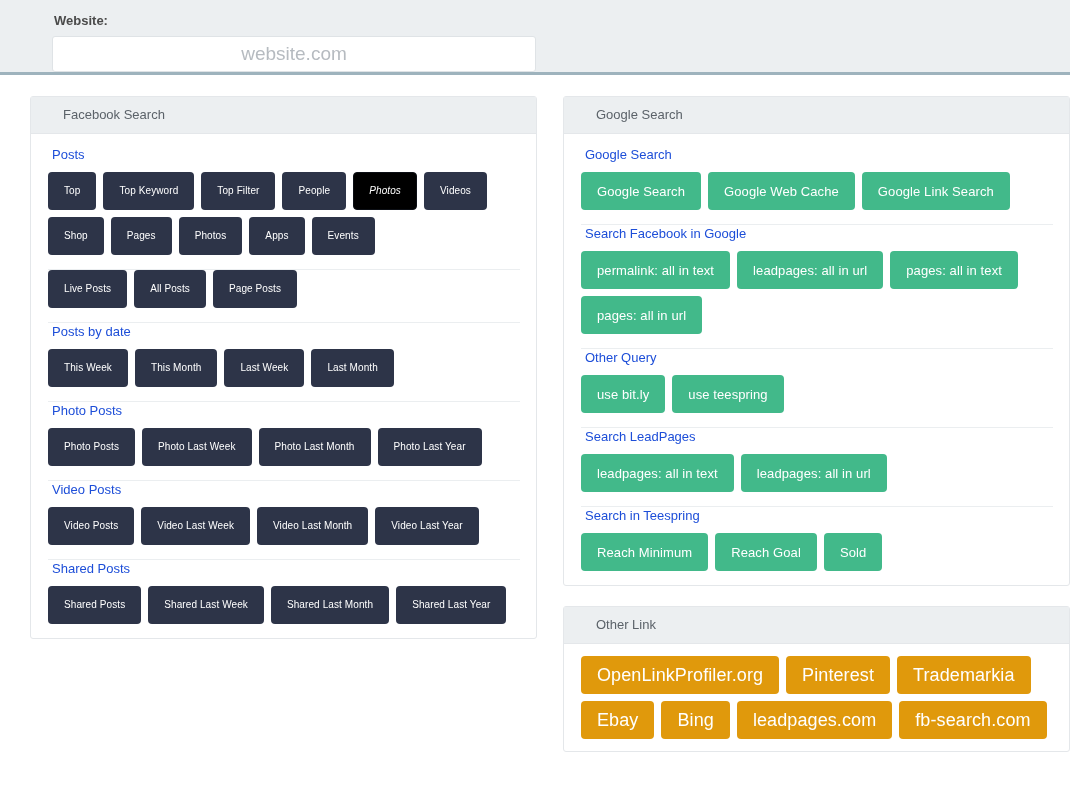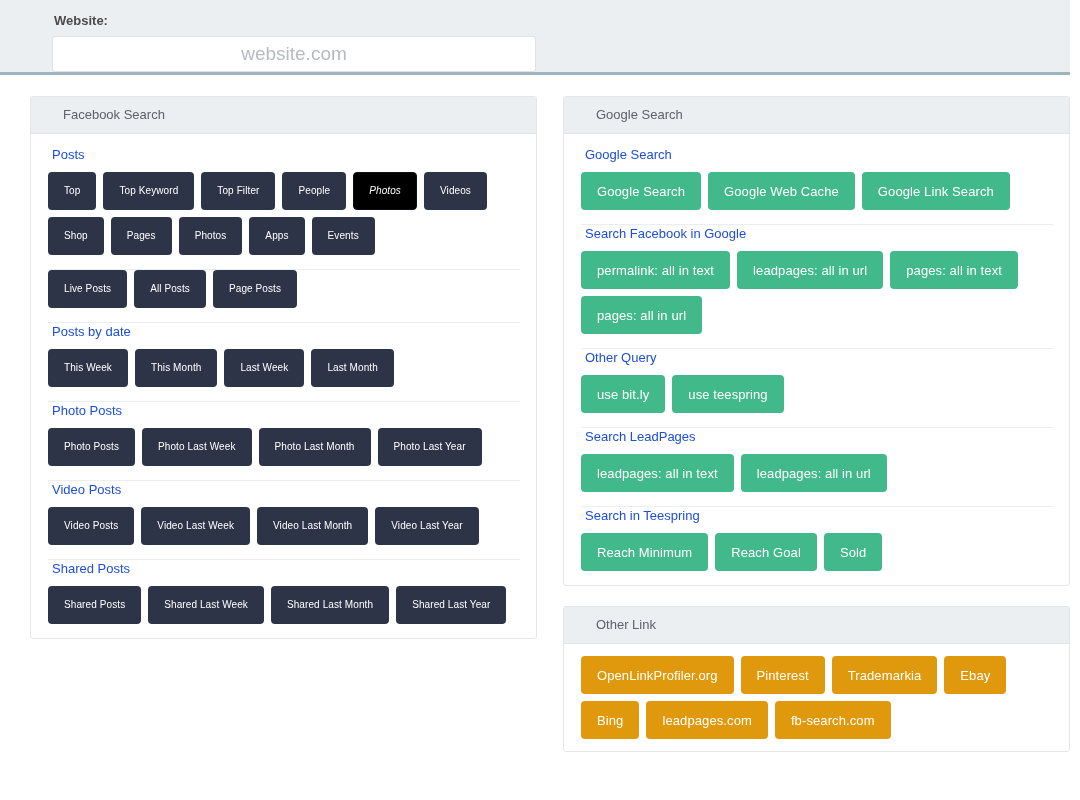--- a/index.html
+++ b/index.html
@@ -98,21 +98,21 @@
     border: 1px solid transparent;
     color: #ffffff;
     cursor: pointer;
     font-family: "Liberation Sans", sans-serif;
     white-space: nowrap;
     letter-spacing: 0.1px;
   }
   .btn-dark  { background: #2d3448; }
   .btn-dark.active { background: #000000; border-color: #0c0f15; font-style: italic; }
   .btn-green { background: #42b98a; font-size: 13px; }
-  .btn-orange{ background: #e0990c; font-size: 13px; }
+  .btn-orange{ background: #e0990c; font-size: 18px; }
 </style>
 </head>
 <body>
 
 <div class="topbar">
   <div class="field-group website">
     <label class="field-label">Website:</label>
     <input class="text-input" type="text" placeholder="website.com" value="" style="">
   </div>
 </div>

